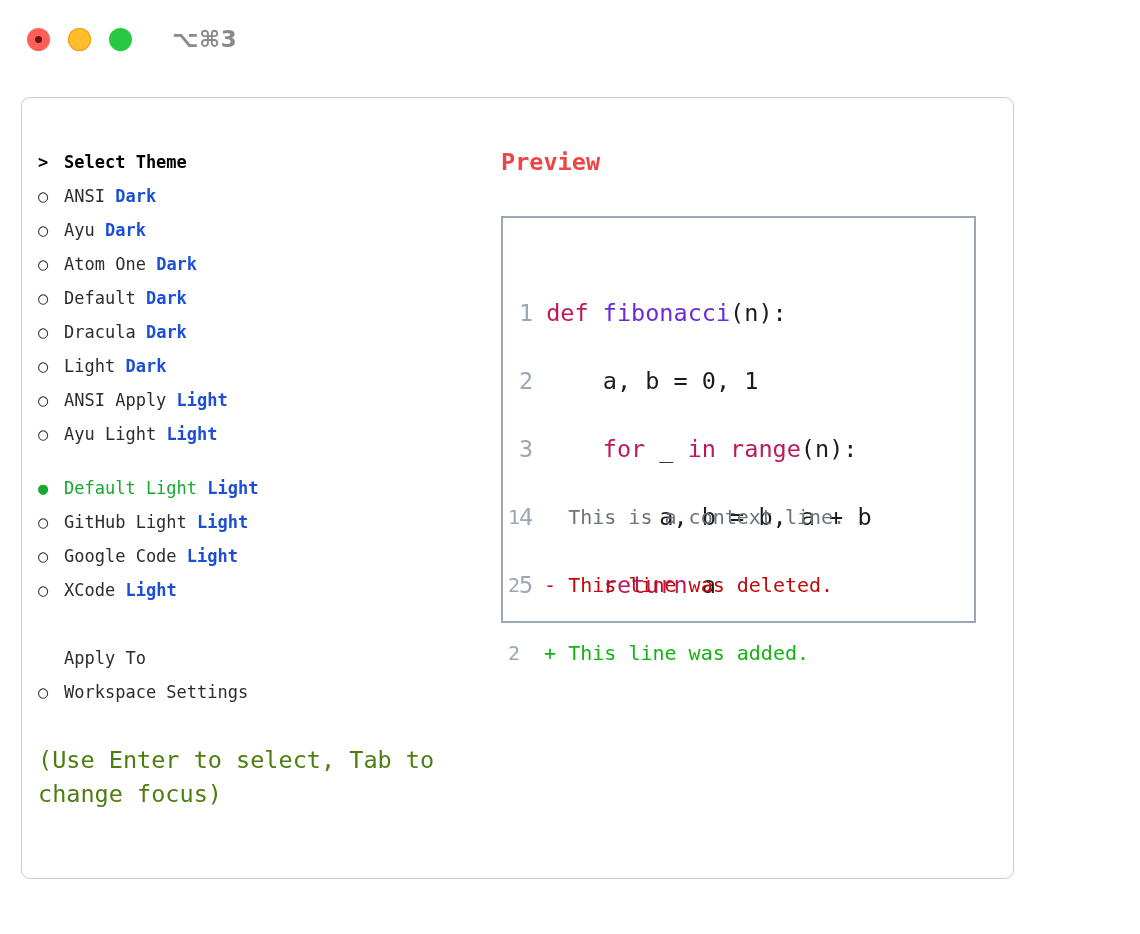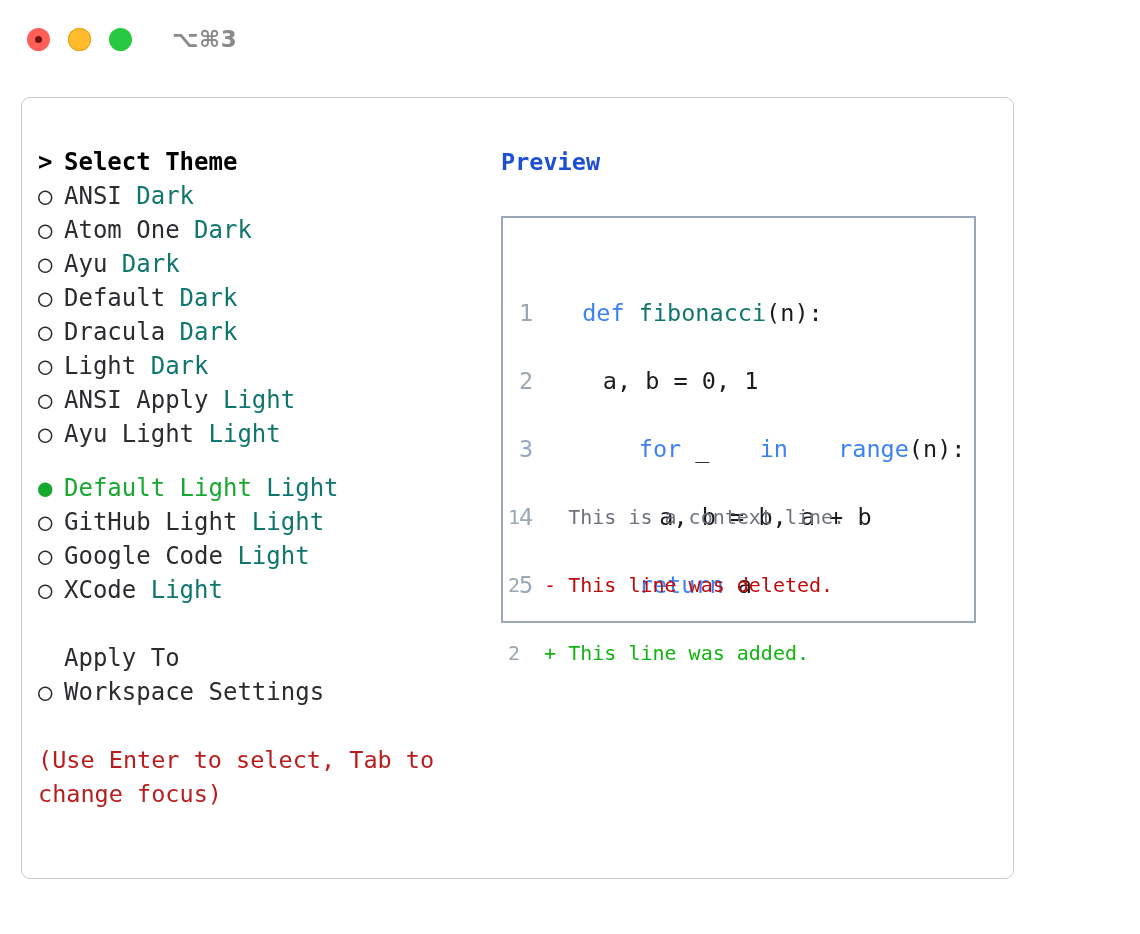--- a/index.html
+++ b/index.html
@@ -83,65 +83,66 @@
     height: 100%;
   }
   
   .left {
     position: absolute;
     left: 16px;
     top: 47px;
     width: 440px;
   }
   .mono-row {
-    font-size: 24px;
+    font-size: 17px;
     line-height: 34px;
     white-space: pre;
     color: #2b2b30;
   }
   .header-row {
     font-weight: bold;
     color: #000000;
   }
   .marker {
     display: inline-block;
     width: 26px;
   }
   .marker.blank { color: transparent; }
   .label-dim {
-    color: #0f766e;
+    color: #1d4ed8;
+    font-weight: bold;
   }
   .row-selected {
     color: #17a830;
     margin-top: 20px;
   }
   .row-selected .marker { color: #17a830; }
   .spacer-row {
     height: 34px;
   }
   .hint {
     font-size: 23.5px;
     line-height: 34px;
-    color: #b91c1c;
+    color: #4d7c0f;
     width: 400px;
     margin-top: 34px;
     white-space: pre-wrap;
   }
   
   .right {
     position: absolute;
     left: 479px;
     top: 47px;
     width: 500px;
   }
   .preview-title {
     font-size: 23.5px;
     line-height: 34px;
     font-weight: bold;
-    color: #1d4ed8;
+    color: #ef4444;
     white-space: pre;
   }
   .preview-box {
     margin-top: 37px;
     width: 475px;
     height: 407px;
     border: 2px solid #9aa8b5;
     box-sizing: border-box;
     background: #ffffff;
     position: relative;
@@ -153,22 +154,22 @@
     font-size: 23.5px;
     line-height: 34px;
     white-space: pre;
   }
   .ln {
     color: #9aa8b5;
     display: inline-block;
     width: 13px;
     text-align: right;
   }
-  .kw   { color: #3b82f6; margin-left: 36px; }
-  .fn   { color: #0f766e; margin-top: 8px; }
+  .kw   { color: #be185d; }
+  .fn   { color: #6d28d9; margin-top: 8px; }
   .plain{ color: #1b1b1b; }
   .diff {
     position: absolute;
     left: 4px;
     top: 248px;
     font-size: 20px;
     line-height: 34px;
     white-space: pre;
   }
   .d-ctx { color: #6d737d; }
@@ -191,23 +192,23 @@
 
   <div class="panel">
     <div class="cols">
 
       <div class="left">
 
         <div class="mono-row header-row"><span class="marker">&gt;</span><span>Select Theme</span></div>
 
         <div class="mono-row"><span class="marker">○</span><span>ANSI</span><span> </span><span class="label-dim">Dark</span></div>
 
+        <div class="mono-row"><span class="marker">○</span><span>Ayu</span><span> </span><span class="label-dim">Dark</span></div>
+
         <div class="mono-row"><span class="marker">○</span><span>Atom One</span><span> </span><span class="label-dim">Dark</span></div>
-
-        <div class="mono-row"><span class="marker">○</span><span>Ayu</span><span> </span><span class="label-dim">Dark</span></div>
 
         <div class="mono-row"><span class="marker">○</span><span>Default</span><span> </span><span class="label-dim">Dark</span></div>
 
         <div class="mono-row"><span class="marker">○</span><span>Dracula</span><span> </span><span class="label-dim">Dark</span></div>
 
         <div class="mono-row"><span class="marker">○</span><span>Light</span><span> </span><span class="label-dim">Dark</span></div>
 
         <div class="mono-row"><span class="marker">○</span><span>ANSI Apply</span><span> </span><span class="label-dim">Light</span></div>
 
         <div class="mono-row"><span class="marker">○</span><span>Ayu Light</span><span> </span><span class="label-dim">Light</span></div>

